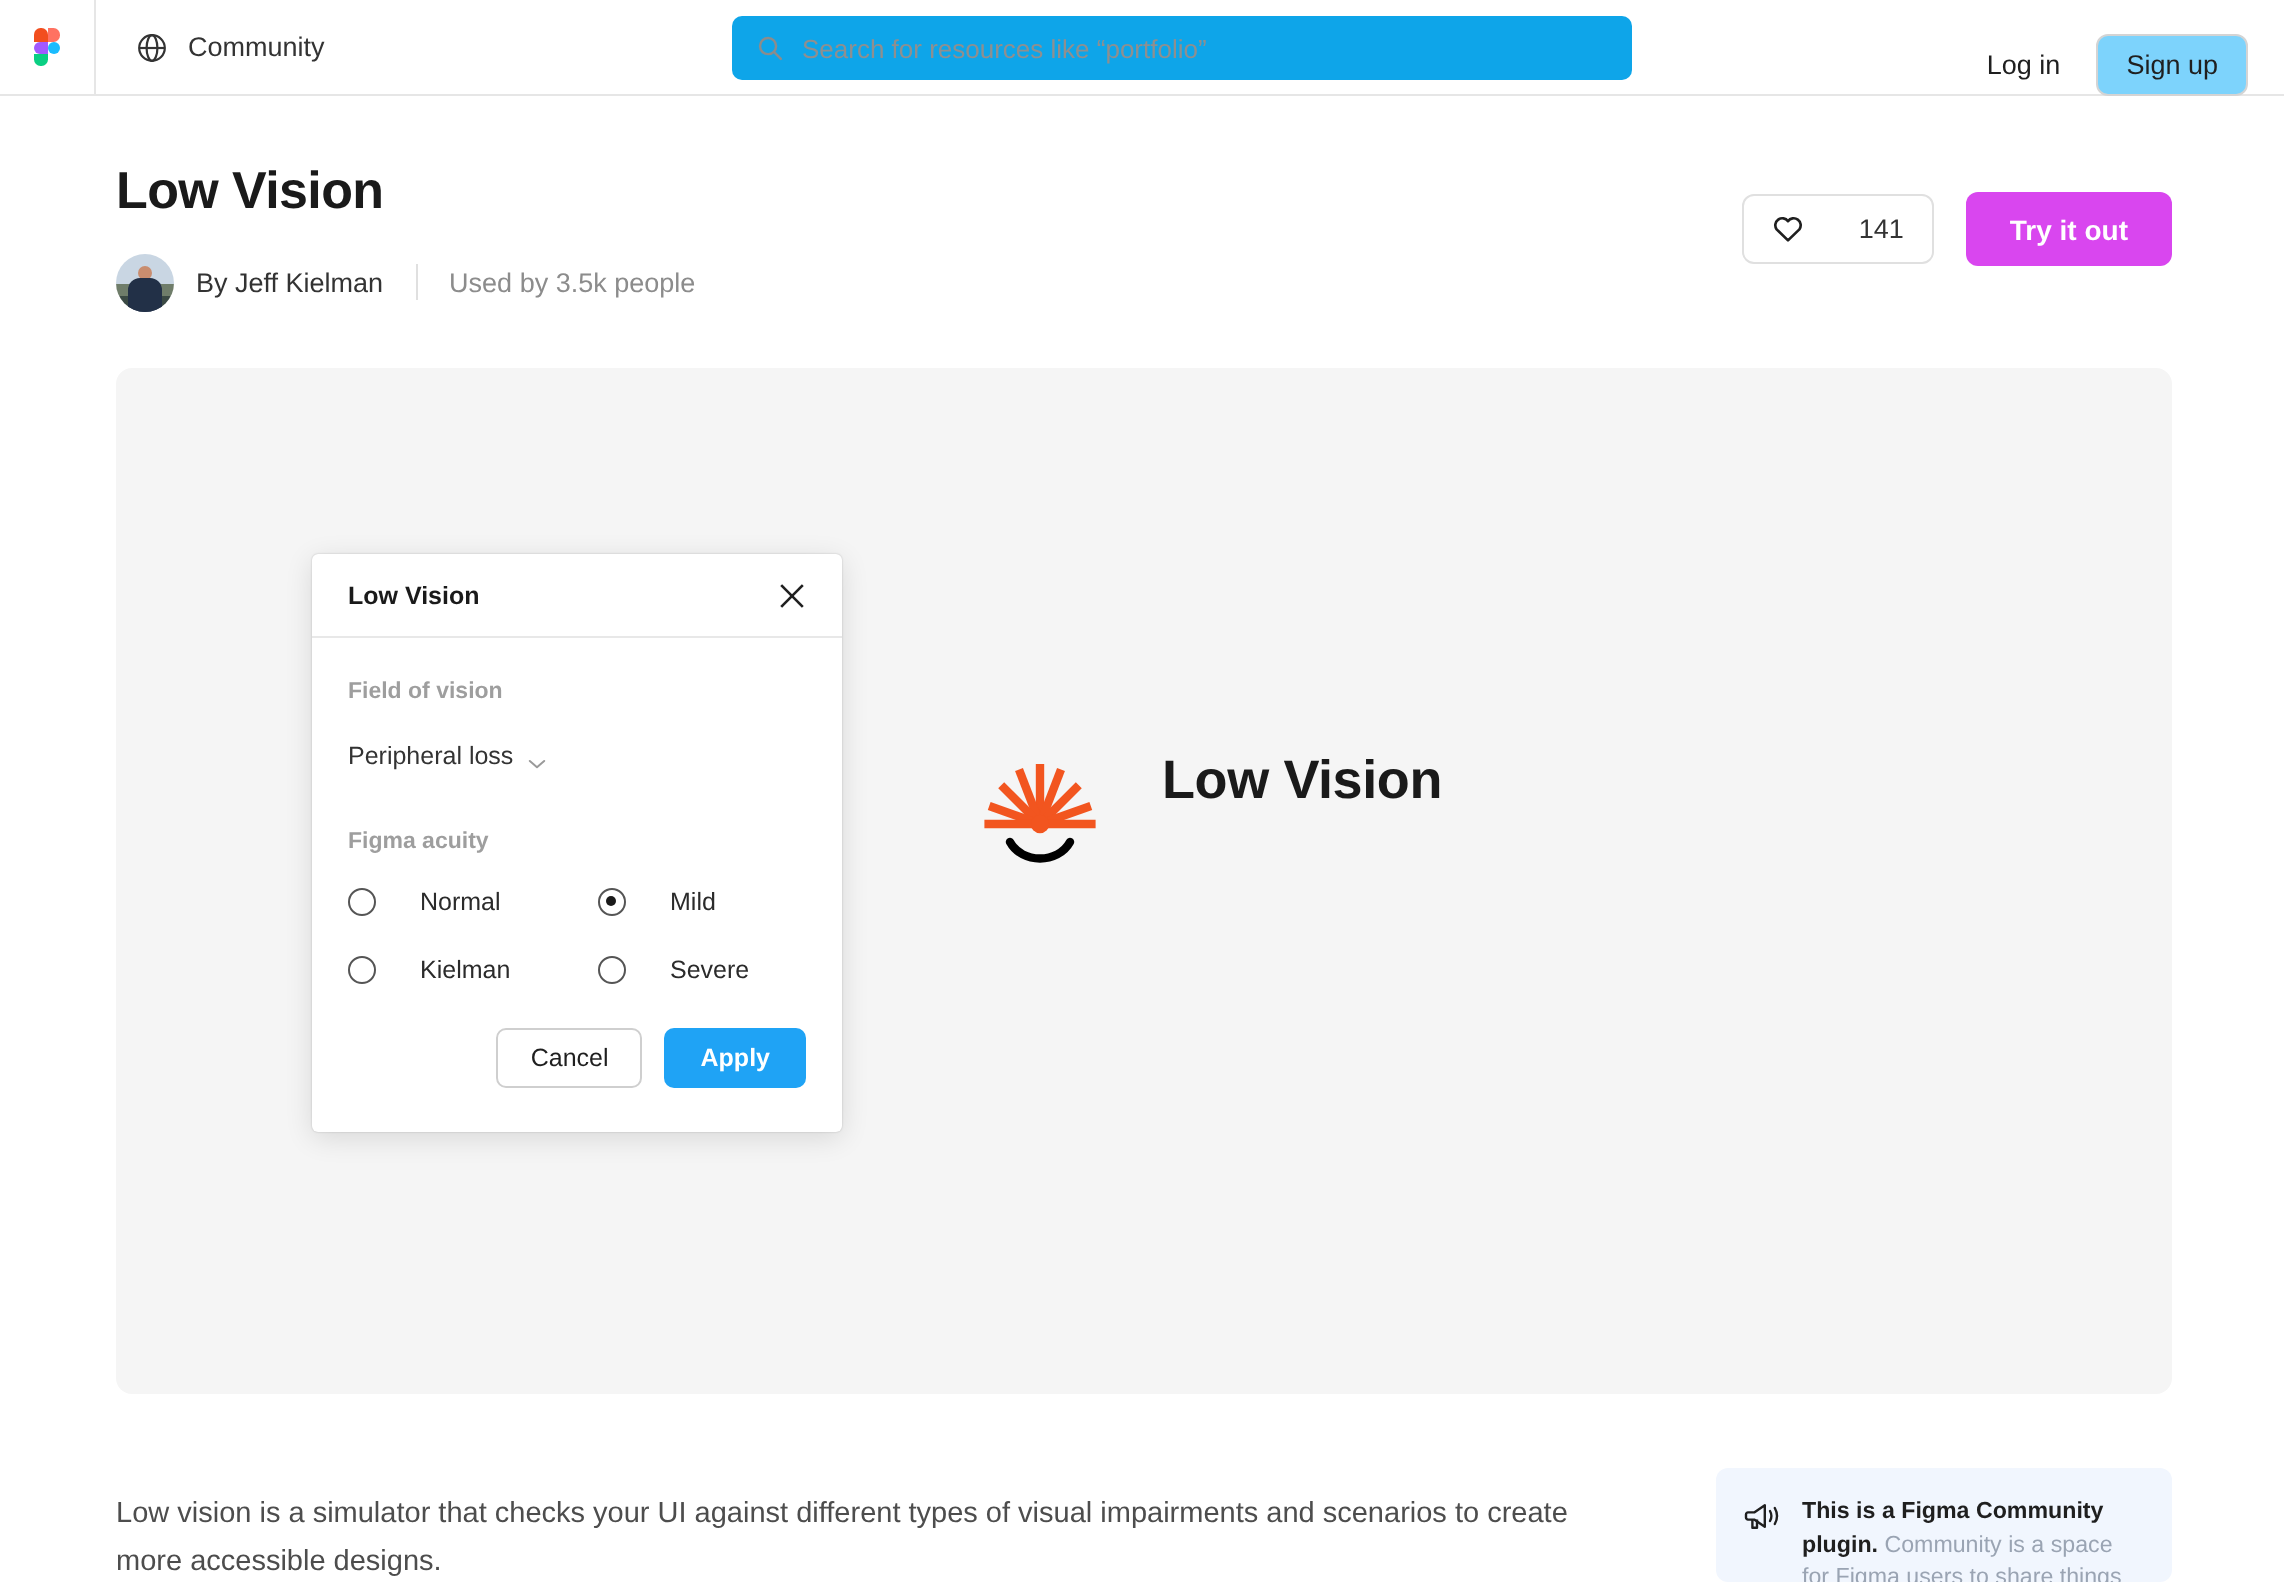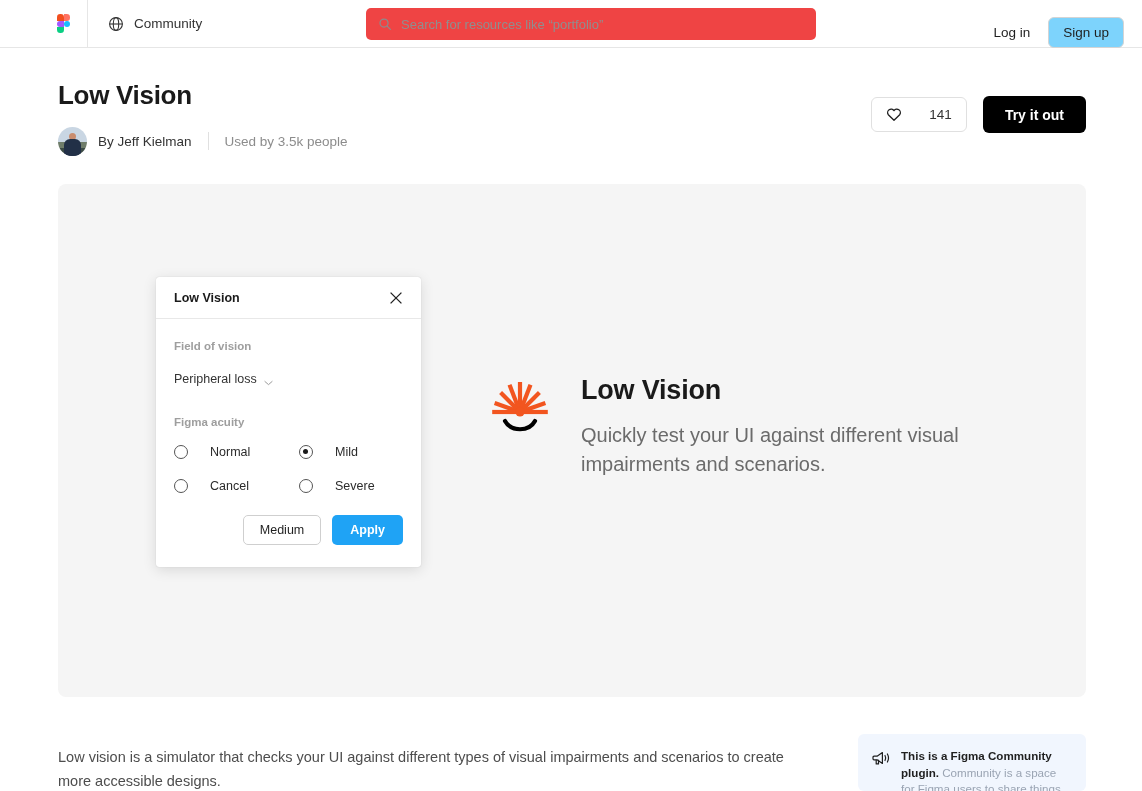--- a/index.html
+++ b/index.html
@@ -11,21 +11,21 @@
     overflow: hidden;
     -webkit-font-smoothing: antialiased;
   }
 
   
   .topbar {
     position: absolute; top: 0; left: 0;
     width: 1142px; height: 48px;
     background: #ffffff;
     border-bottom: 1px solid #e6e6e6;
-    display: flex; align-items: center; padding-left: 40px;
+    display: flex; align-items: center;
   }
   .logo-cell {
     width: 48px; height: 47px;
     display: flex; align-items: center; justify-content: center;
     border-right: 1px solid #e6e6e6;
   }
   .figma-logo { position: relative; width: 13px; height: 19px; }
   .figma-logo i { position: absolute; display: block; }
   .fl-a { left: 0;   top: 0;    width: 6.5px; height: 6.5px; background: #f24e1e; border-radius: 3.25px 3.25px 0 0; }
   .fl-b { left: 6.5px; top: 0;  width: 6.5px; height: 6.5px; background: #ff7262; border-radius: 0 3.25px 3.25px 0; }
@@ -37,21 +37,21 @@
     display: flex; align-items: center; gap: 10px;
     padding-left: 20px; height: 48px;
     color: #333333; font-size: 13.5px;
     cursor: pointer;
   }
   .globe-icon { width: 16px; height: 16px; display: block; color: #333; }
 
   .search-wrap {
     position: absolute; left: 366px; top: 8px;
     width: 450px; height: 32px;
-    background: #ef4444;
+    background: #0ea5e9;
     border-radius: 5px;
     display: flex; align-items: center;
     padding: 0 12px;
     gap: 9px;
   }
   .search-icon { width: 14px; height: 14px; color: #8c8c8c; flex: none; }
   .search-input {
     border: 0; outline: 0; background: transparent;
     font-family: "Liberation Sans", sans-serif;
     font-size: 13px; color: #333;
@@ -125,21 +125,21 @@
     background: #ffffff;
     border: 1px solid #e0e0e0;
     border-radius: 6px;
     cursor: pointer;
   }
   .heart-icon { width: 16px; height: 15px; color: #1f1f1f; }
   .like-count { font-size: 13.5px; color: #333333; }
   .try-btn {
     font-family: "Liberation Sans", sans-serif;
     font-size: 14px; font-weight: bold; color: #ffffff;
-    background: #000000;
+    background: #d946ef;
     border: 0; border-radius: 6px;
     height: 37px; padding: 0 22px;
     cursor: pointer;
   }
 
   
   .canvas {
     position: absolute; left: 58px; top: 184px;
     width: 1028px; height: 513px;
     background: #f5f5f5;
@@ -336,21 +336,20 @@
         <line x1="31" y1="33" x2="5.6" y2="24"></line>
         <line x1="31" y1="33" x2="56.4" y2="24"></line>
         <line x1="31" y1="33" x2="3.2" y2="33"></line>
         <line x1="31" y1="33" x2="58.8" y2="33"></line>
       </g>
       <circle cx="31" cy="33" r="4.6" fill="#f2551f"></circle>
       <path d="M16 42 C22 53, 40 53, 46 42" fill="none" stroke="#000000" stroke-width="4.2" stroke-linecap="round"></path>
     </svg>
     <div>
       <h2 class="hero-title">Low Vision</h2>
-      <p class="hero-sub">Quickly test your UI against different visual impairments and scenarios.</p>
     </div>
   </div>
 
   <div class="dialog">
     <div class="dialog-head">
       <span class="dialog-title">Low Vision</span>
       <button class="close-btn">
         <svg class="close-icon" viewBox="0 0 14 14" fill="none" stroke="currentColor" stroke-width="1.3">
           <line x1="1.6" y1="1.6" x2="12.4" y2="12.4"></line>
           <line x1="12.4" y1="1.6" x2="1.6" y2="12.4"></line>
@@ -374,31 +373,31 @@
         <div class="radio-item">
           <span class="radio-dot"></span>
           <span class="radio-label">Normal</span>
         </div>
         <div class="radio-item">
           <span class="radio-dot on"></span>
           <span class="radio-label">Mild</span>
         </div>
         <div class="radio-item">
           <span class="radio-dot"></span>
-          <span class="radio-label">Cancel</span>
+          <span class="radio-label">Kielman</span>
         </div>
         <div class="radio-item">
           <span class="radio-dot"></span>
           <span class="radio-label">Severe</span>
         </div>
       </div>
     </div>
 
     <div class="dialog-actions">
-      <button class="btn-cancel">Medium</button>
+      <button class="btn-cancel">Cancel</button>
       <button class="btn-apply">Apply</button>
     </div>
   </div>
 </div>
 
 <p class="desc">Low vision is a simulator that checks your UI against different types of visual impairments and scenarios to create more accessible designs.</p>
 
 <div class="callout">
   <svg class="megaphone-icon" viewBox="0 0 18 16" fill="none" stroke="currentColor" stroke-width="1.2">
     <path d="M2 6.2h3.1L10.4 2.6v10.8L5.1 9.8H2A1 1 0 0 1 1 8.8V7.2a1 1 0 0 1 1-1Z" stroke-linejoin="round"></path>

